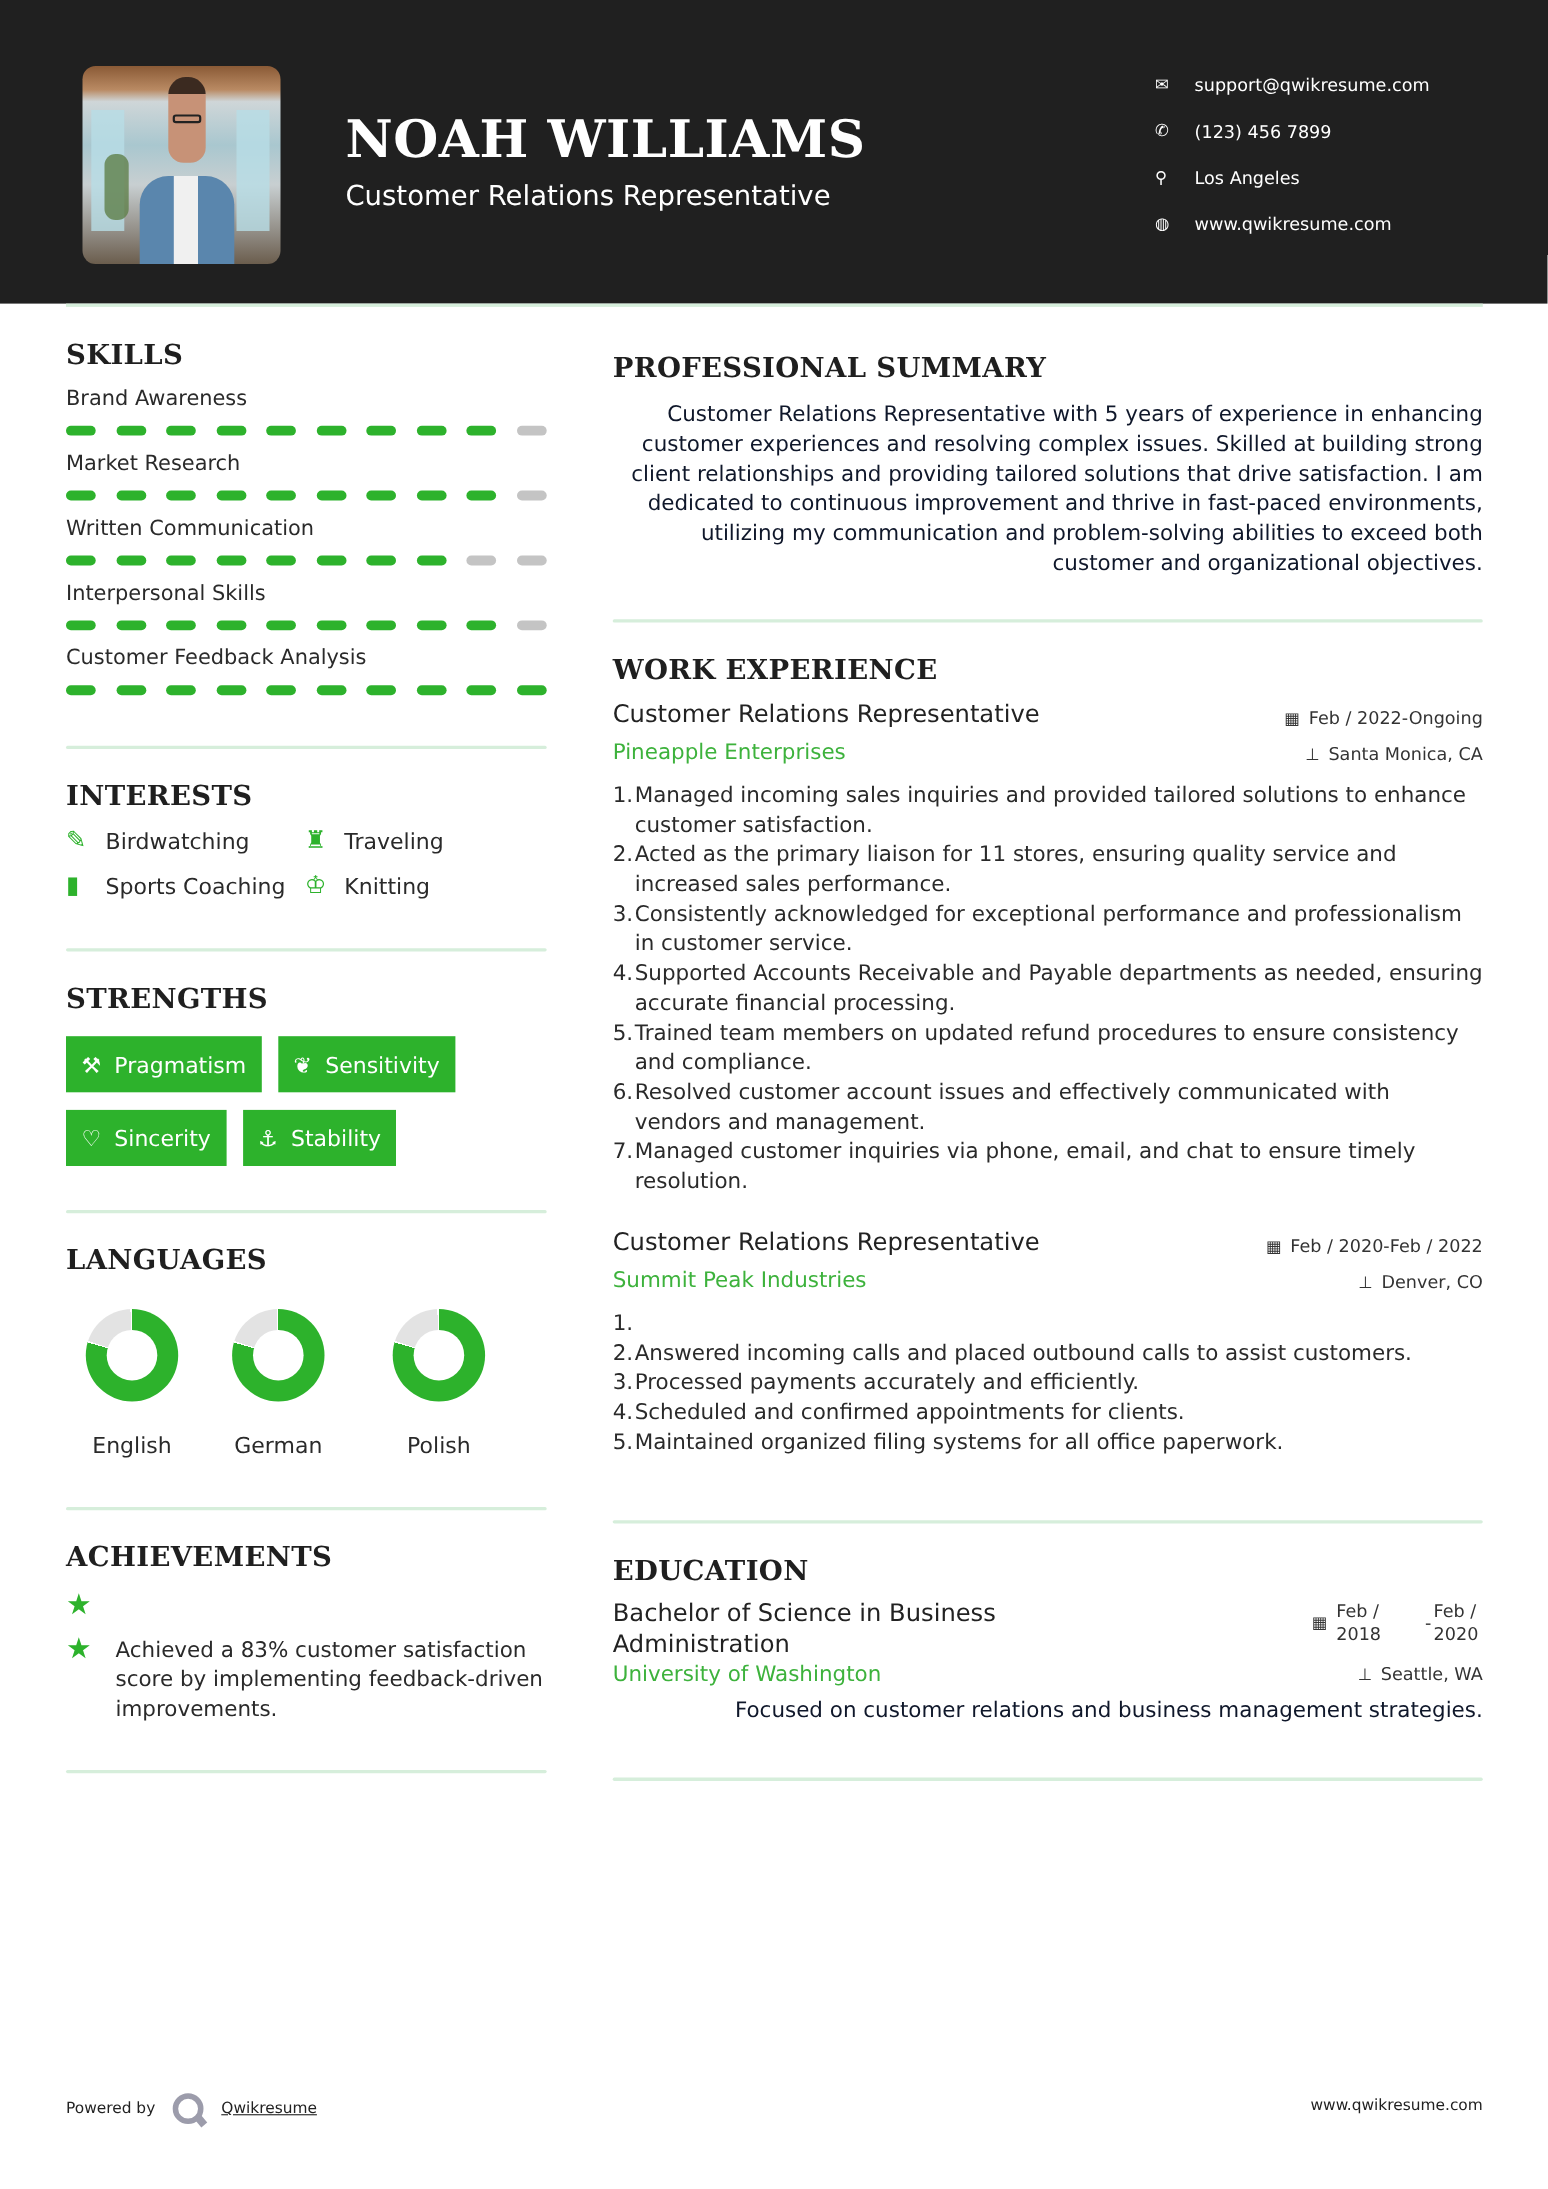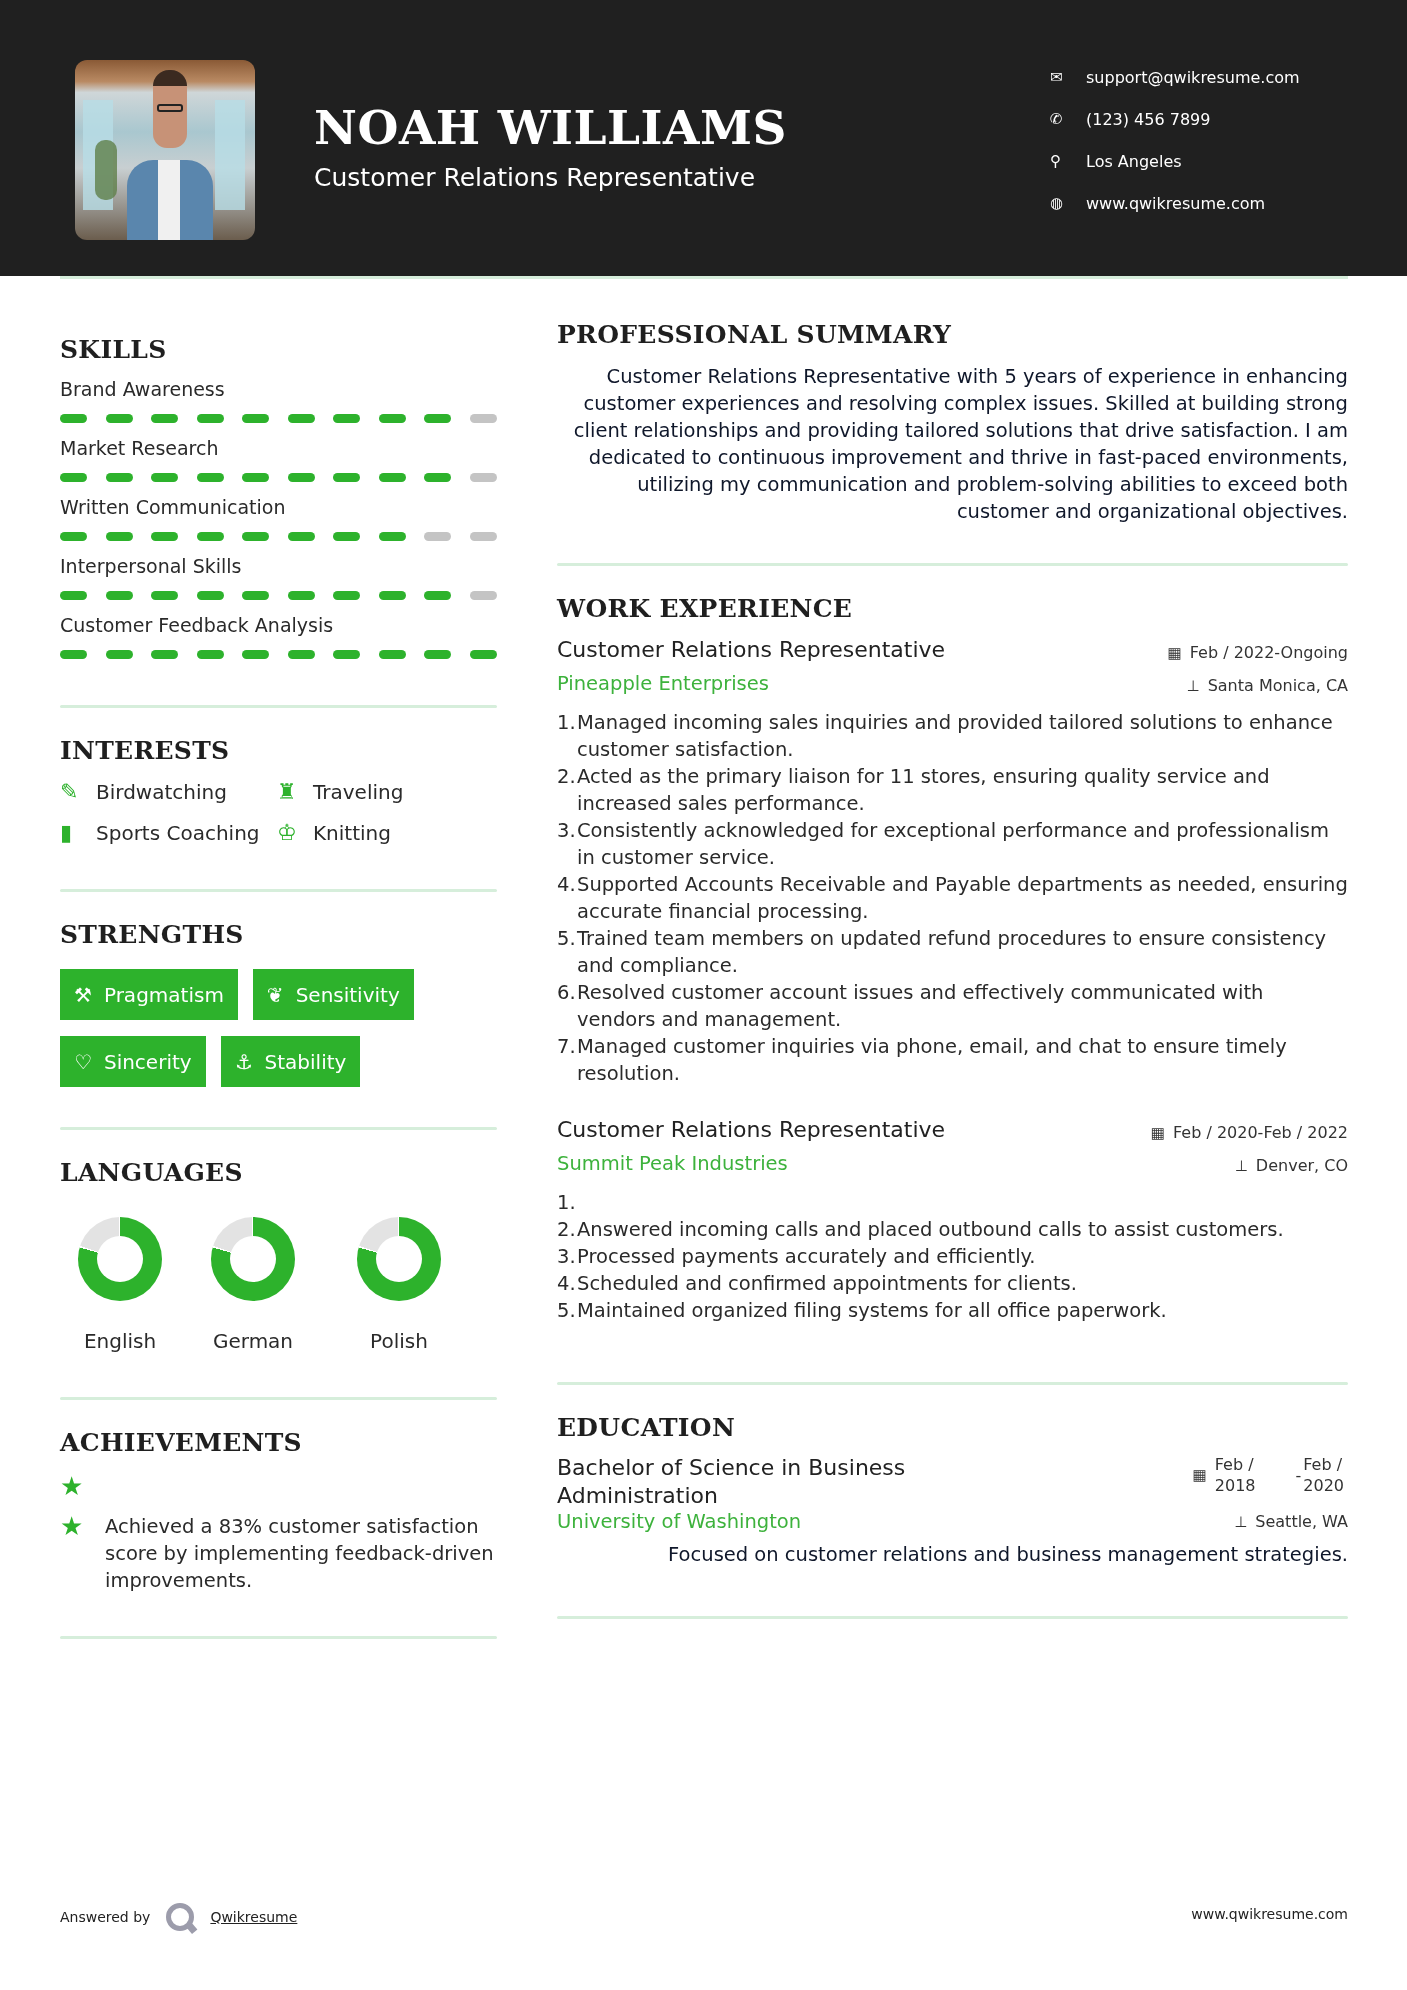--- a/index.html
+++ b/index.html
@@ -18,21 +18,21 @@
   .photo .jacket { position: absolute; left: 52px; top: 100px; width: 86px; height: 80px; background: #5a86ad; border-radius: 26px 26px 0 0; }
   .photo .jacket-inner { position: absolute; left: 83px; top: 100px; width: 22px; height: 80px; background: #f0f0f0; }
 
   .name { position: absolute; left: 314px; top: 100px; font-family: "DejaVu Serif", serif; font-weight: bold; font-size: 47px; color: #fff; letter-spacing: 0.5px; }
   .title { position: absolute; left: 314px; top: 163px; font-size: 25px; color: #fff; }
   .contacts { position: absolute; left: 1050px; top: 56px; }
   .contact { display: flex; align-items: center; height: 42px; }
   .contact .ic { width: 36px; color: #fff; font-size: 15px; display: flex; justify-content: flex-start; }
   .contact .txt { color: #fff; font-size: 16px; }
 
-  .left { position: absolute; left: 60px; top: 335px; width: 437px; }
+  .left { position: absolute; left: 60px; top: 308px; width: 437px; }
   .right { position: absolute; left: 557px; top: 320px; width: 791px; }
   .sec-title { font-family: "DejaVu Serif", serif; font-weight: bold; font-size: 25px; color: #1f1f1f; letter-spacing: 0.3px; }
   .divider { height: 3px; background: #d6eedb; border-radius: 2px; }
 
   .skill-label { font-size: 19px; color: #2a2a2a; margin-top: 14px; }
   .skill-bar { display: flex; justify-content: space-between; margin-top: 14px; width: 437px; }
   .dash { width: 27px; height: 9px; border-radius: 5px; background: #2db22c; }
   .dash.off { background: #c4c4c4; }
 
   .interests { display: grid; grid-template-columns: 217px 220px; row-gap: 16px; margin-top: 14px; }
@@ -381,17 +381,17 @@
         <span class="ic">⊥</span>
         <span>Seattle, WA</span>
       </div>
     </div>
     <p class="summary" style="margin-top:8px">Focused on customer relations and business management strategies.</p>
   </section>
   <div class="divider" style="margin-top:48px"></div>
 </div>
 
 <div class="footer-left">
-  <span>Answered by</span>
+  <span>Powered by</span>
   <span class="qlogo"></span>
   <a class="qlink">Qwikresume</a>
 </div>
 <div class="footer-right">www.qwikresume.com</div>
 
 </body></html>

